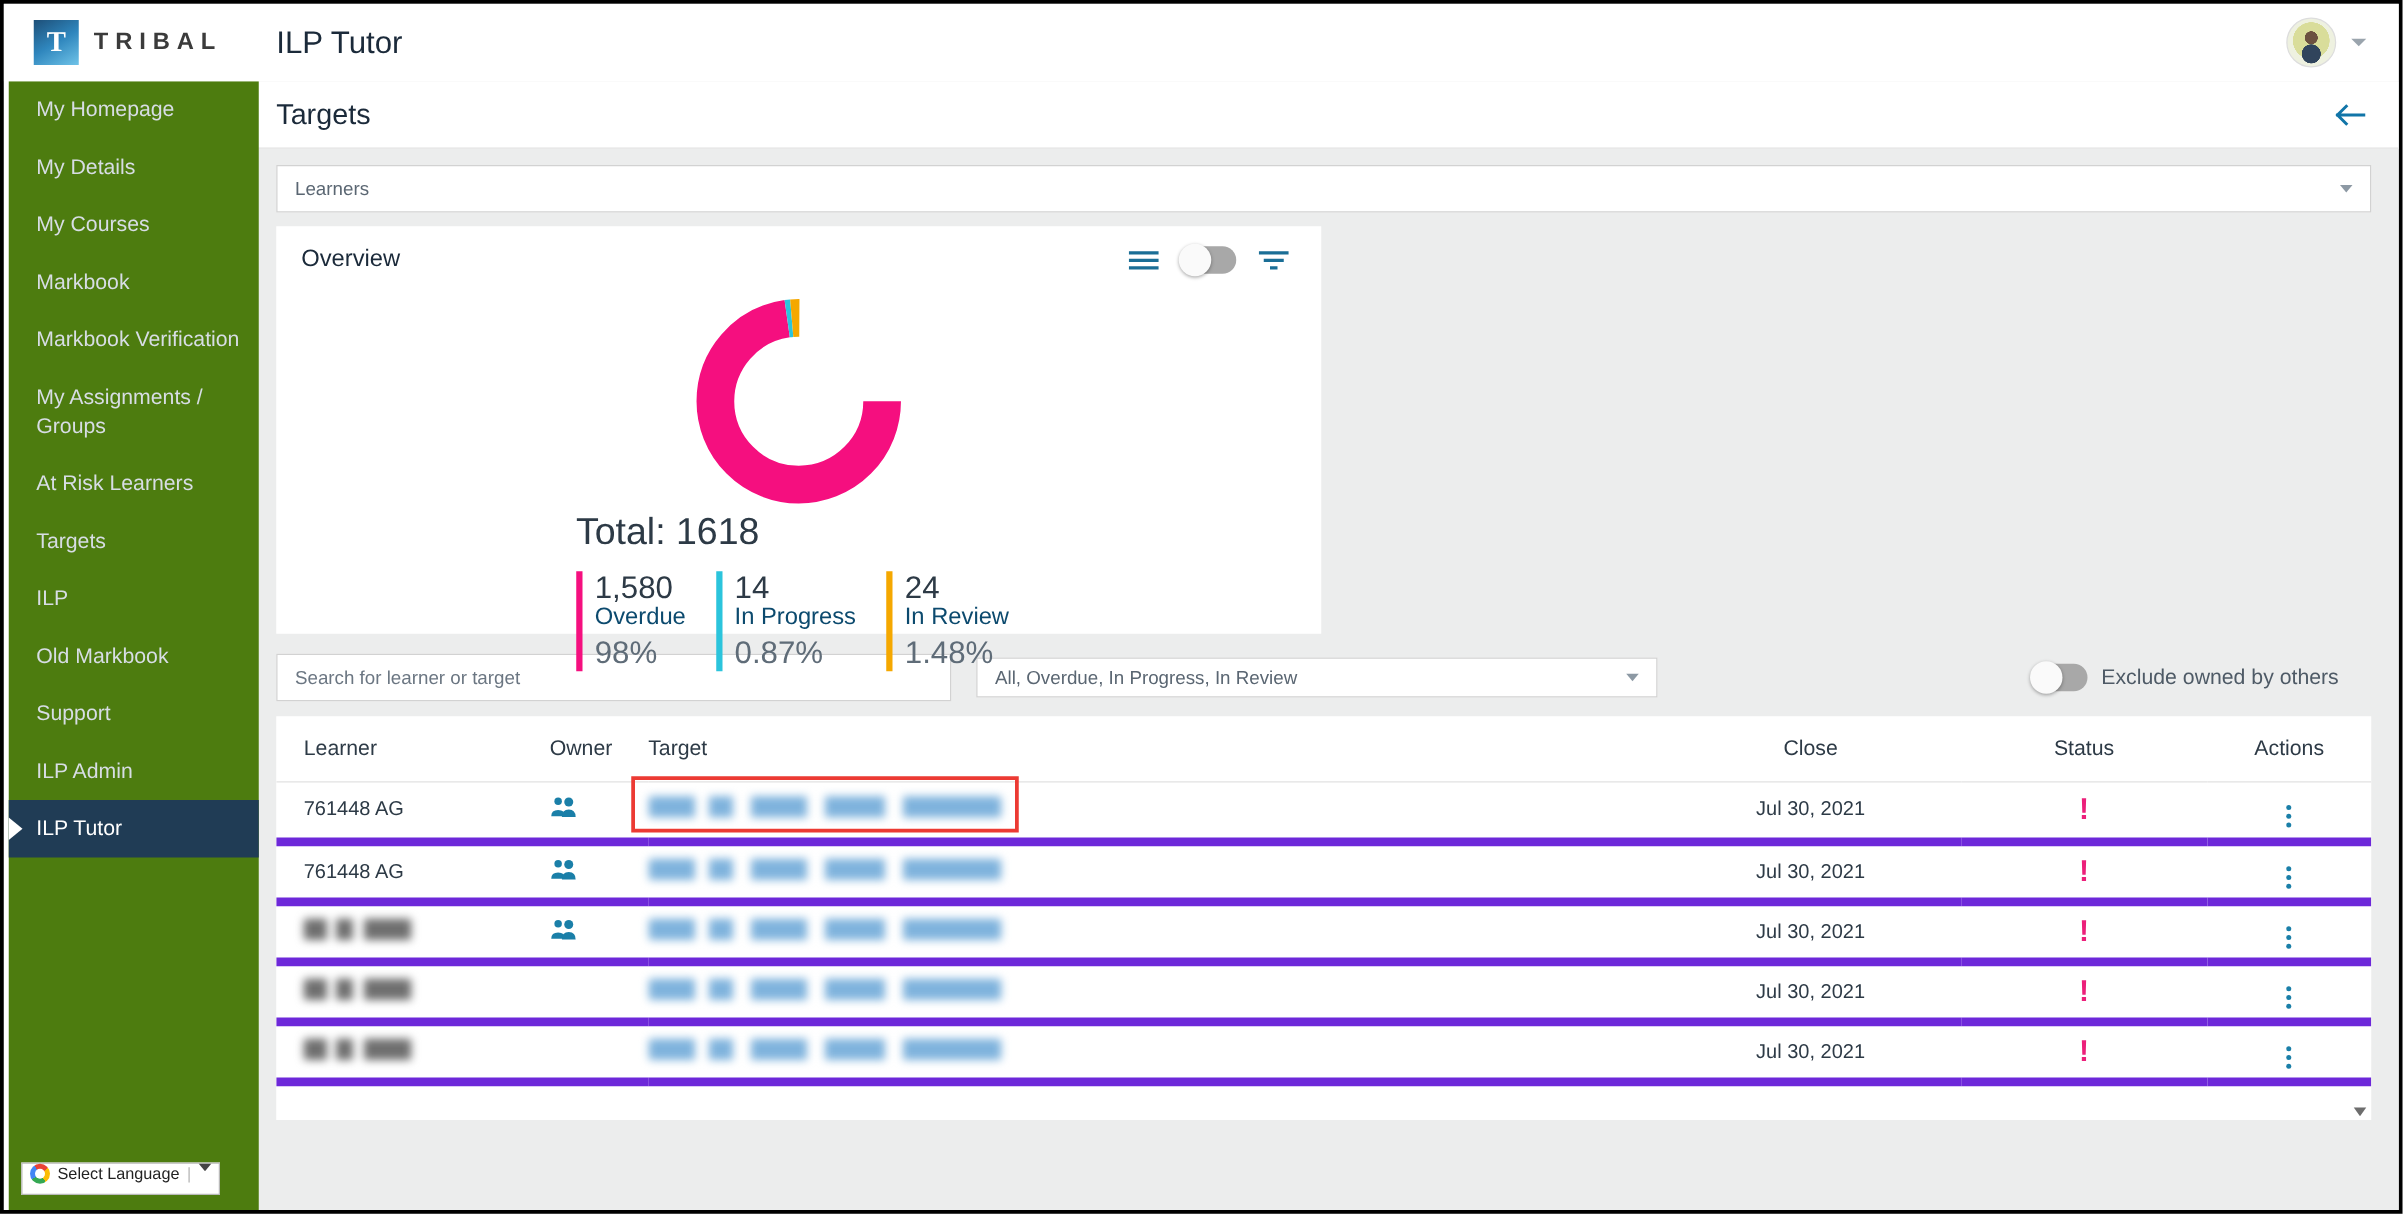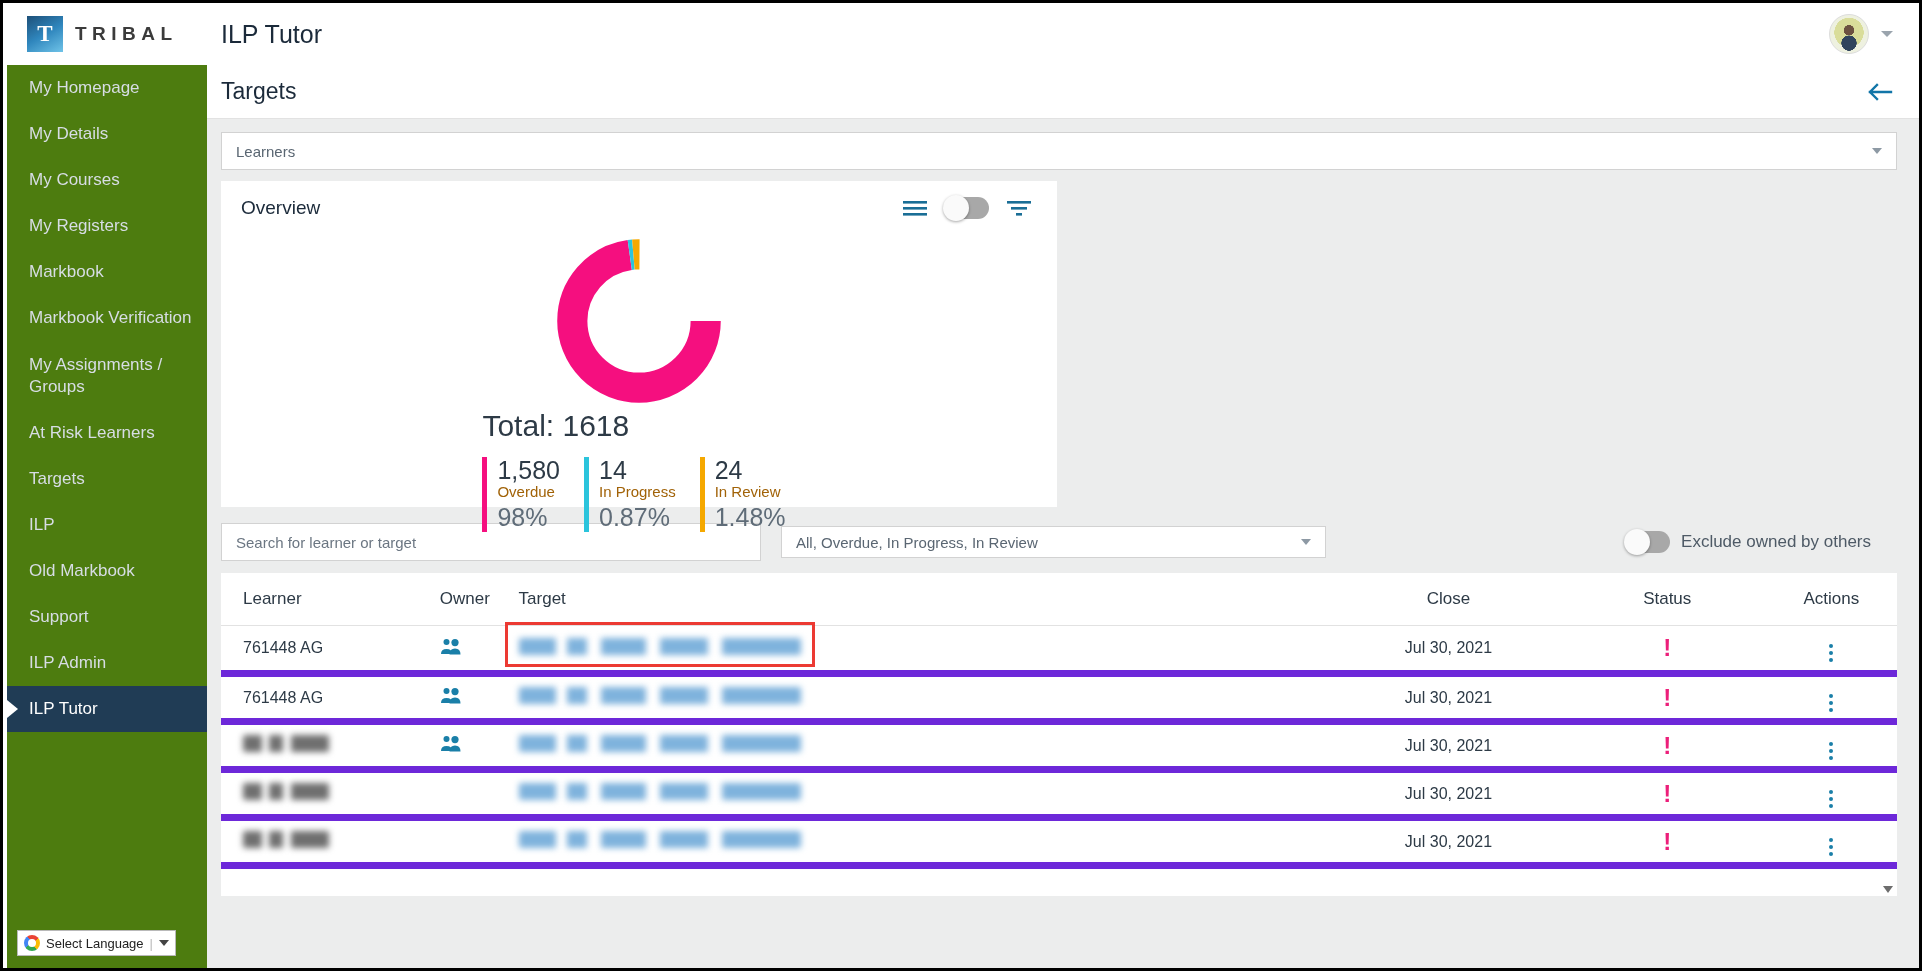--- a/index.html
+++ b/index.html
@@ -111,21 +111,20 @@
     border-bottom: 9px solid transparent;
     border-left: 11px solid #ffffff;
   }
   .lang-widget {
     position: absolute;
     left: 10px; bottom: 12px;
     background: #ffffff;
     border: 1px solid #b9b9b9;
     height: 26px;
     display: flex;
-    align-items: center;
     padding: 0 6px;
     gap: 6px;
     font-size: 13px;
     color: #222;
   }
   .g-logo {
     width: 16px; height: 16px;
     border-radius: 50%;
     background:
       conic-gradient(from -35deg, #ea4335 0 25%, #fbbc05 25% 50%, #34a853 50% 75%, #4285f4 75% 100%);
@@ -236,21 +235,21 @@
 
   .stats { margin-left: 14px; }
   .total { font-size: 30px; color: #2d3a46; margin-bottom: 14px; }
   .legend { display: flex; }
   .legend-item {
     padding-left: 10px;
     border-left: 5px solid #000;
     margin-right: 24px;
   }
   .legend-num { font-size: 25px; color: #2d3a46; line-height: 1.05; }
-  .legend-label { font-size: 15px; color: #a16207; }
+  .legend-label { font-size: 19px; color: #0c4a6e; }
   .legend-pct { font-size: 25px; color: #5f6c78; margin-top: 3px; }
 
   
   .filter-row {
     display: flex;
     align-items: center;
     margin-top: 16px;
     gap: 20px;
   }
   .search-input {
@@ -371,21 +370,20 @@
     <div class="avatar"></div>
     <div class="chev-down"></div>
   </div>
 </div>
 
 <div class="sidebar">
   <div id="nav-list">
       <div class="nav-item"><span>My Homepage</span></div>
       <div class="nav-item"><span>My Details</span></div>
       <div class="nav-item"><span>My Courses</span></div>
-      <div class="nav-item"><span>My Registers</span></div>
       <div class="nav-item"><span>Markbook</span></div>
       <div class="nav-item"><span>Markbook Verification</span></div>
       <div class="nav-item"><span>My Assignments / Groups</span></div>
       <div class="nav-item"><span>At Risk Learners</span></div>
       <div class="nav-item"><span>Targets</span></div>
       <div class="nav-item"><span>ILP</span></div>
       <div class="nav-item"><span>Old Markbook</span></div>
       <div class="nav-item"><span>Support</span></div>
       <div class="nav-item"><span>ILP Admin</span></div>
       <div class="nav-item active"><span>ILP Tutor</span></div>

